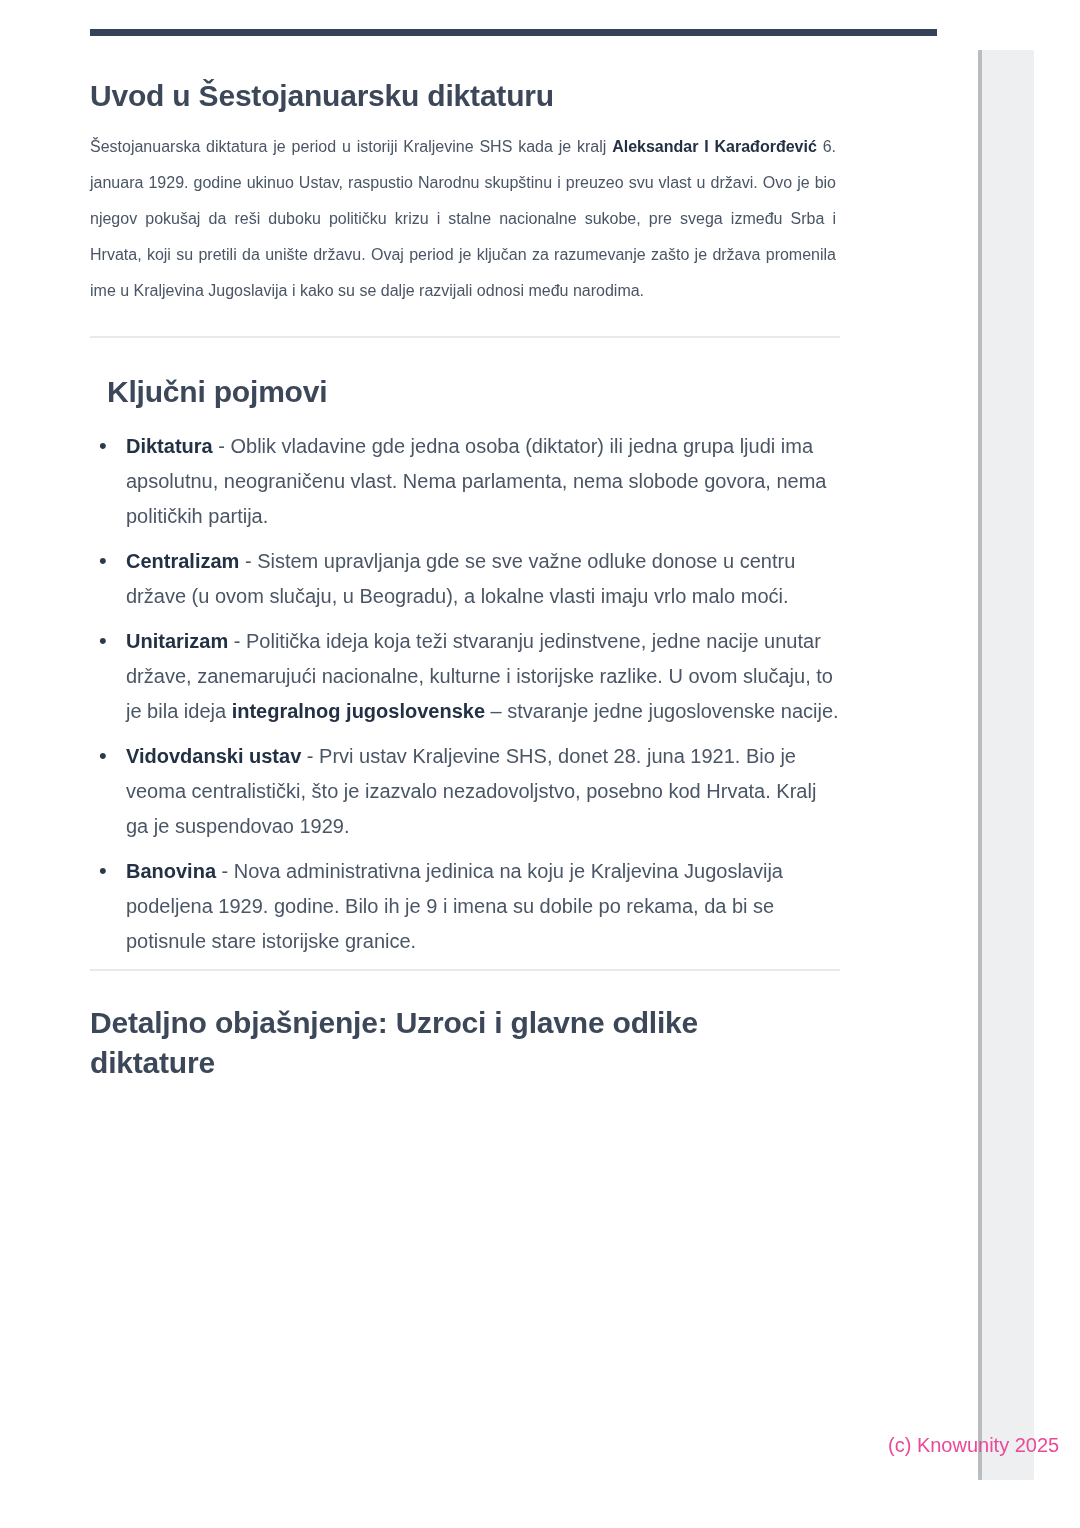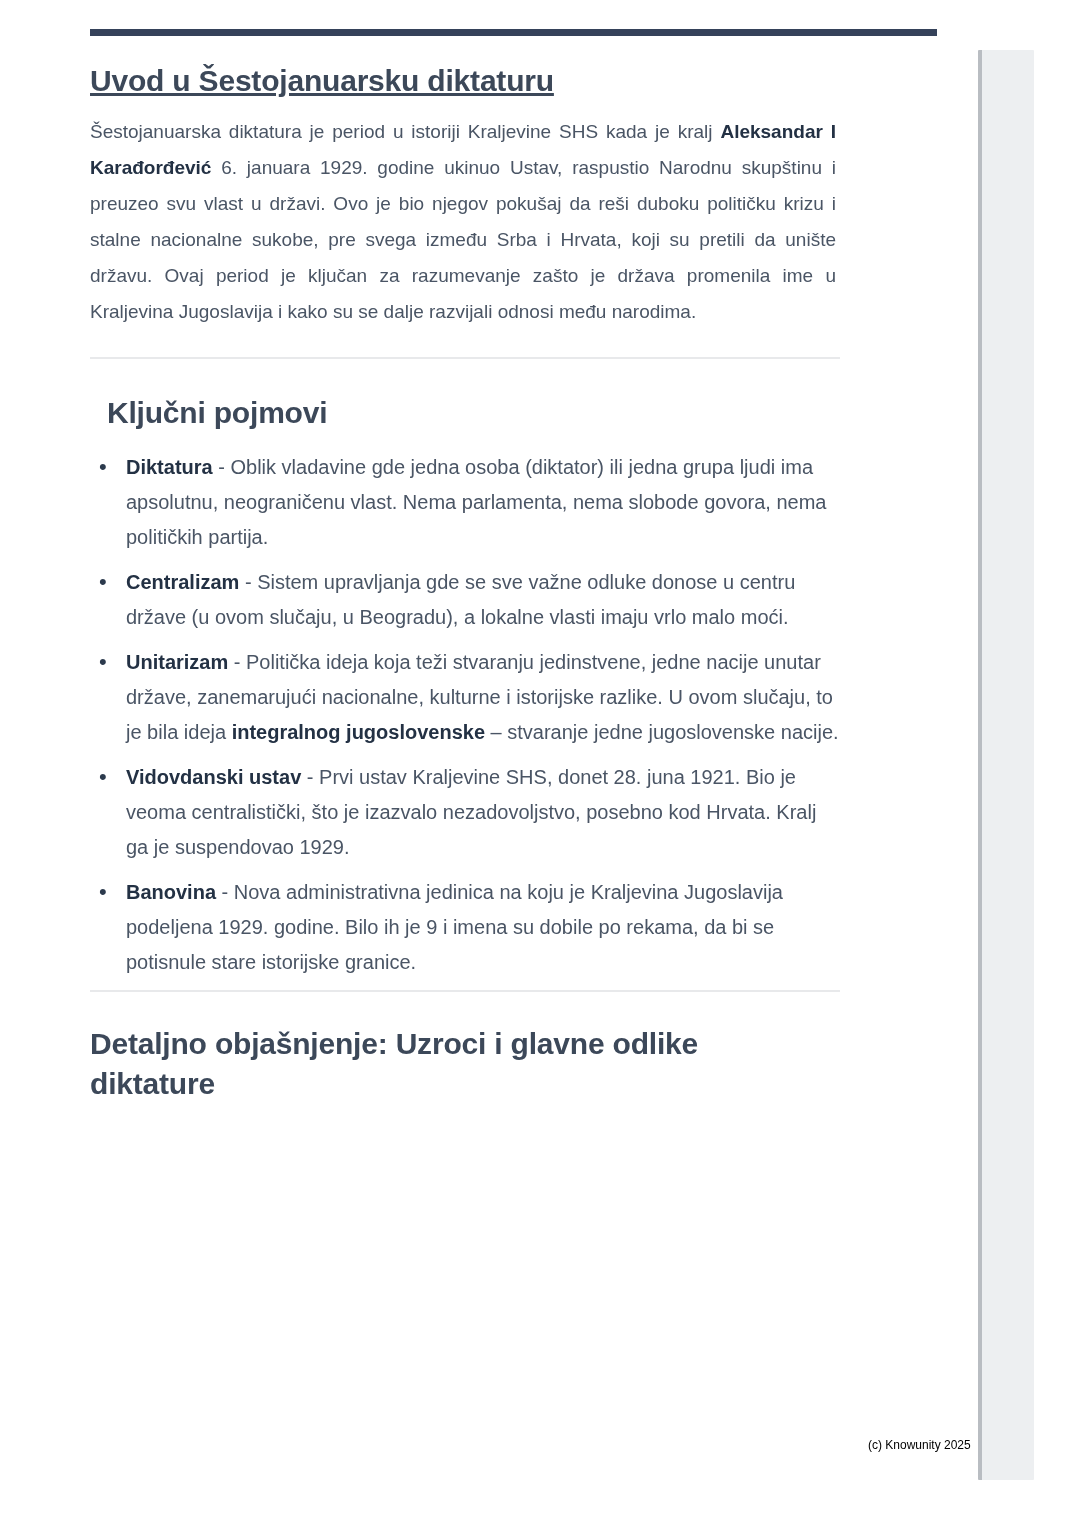--- a/index.html
+++ b/index.html
@@ -23,26 +23,26 @@
     color:#37445a;letter-spacing:-0.5px;
   }
   .title-rule{
     margin-top:29px;width:847px;height:7px;background:#35425a;border:none;
   }
 
   h2.section-heading{
     margin:0;font-size:30px;line-height:38px;font-weight:700;color:#3c4859;
     letter-spacing:-0.2px;
   }
-  #intro-heading{margin-top:26px;text-decoration:underline;}
+  #intro-heading{margin-top:41px;}
   #keyterms-heading{margin-top:35px;margin-left:17px;}
   #detail-heading{margin-top:32px;line-height:40px;max-width:720px;}
 
   p.body-para{
-    margin:14px 4px 0 0;font-size:19px;line-height:36px;color:#4a5565;
+    margin:14px 4px 0 0;font-size:16px;line-height:36px;color:#4a5565;
     text-align:justify;
   }
   .inline-bold{font-weight:700;color:#233144;}
 
   .divider{
     border:none;border-top:2px solid #e8e9eb;margin:27px 0 0 0;width:750px;height:0;
   }
   #divider-2{margin-top:10px;}
 
   ul.key-terms{
@@ -56,22 +56,22 @@
     content:"\2022";position:absolute;left:9px;top:-1px;
     color:#2c3a4d;font-size:22px;
   }
   .term{font-weight:700;color:#233144;}
 
   h3.sub-heading{
     margin:30px 0 0 0;font-size:25px;line-height:34px;font-weight:700;color:#3c4859;
   }
 
   .footer-credit{
-    position:absolute;top:1436px;left:868px;width:130px;
-    font-size:12px;line-height:18px;color:#000000;z-index:3;white-space:nowrap;
+    position:absolute;top:1436px;left:888px;width:130px;
+    font-size:20px;line-height:18px;color:#ec4899;z-index:3;white-space:nowrap;
   }
 </style>
 </head>
 <body>
 
 <div class="page">
 
   <div class="side-strip"></div>
 
   <div class="content">

